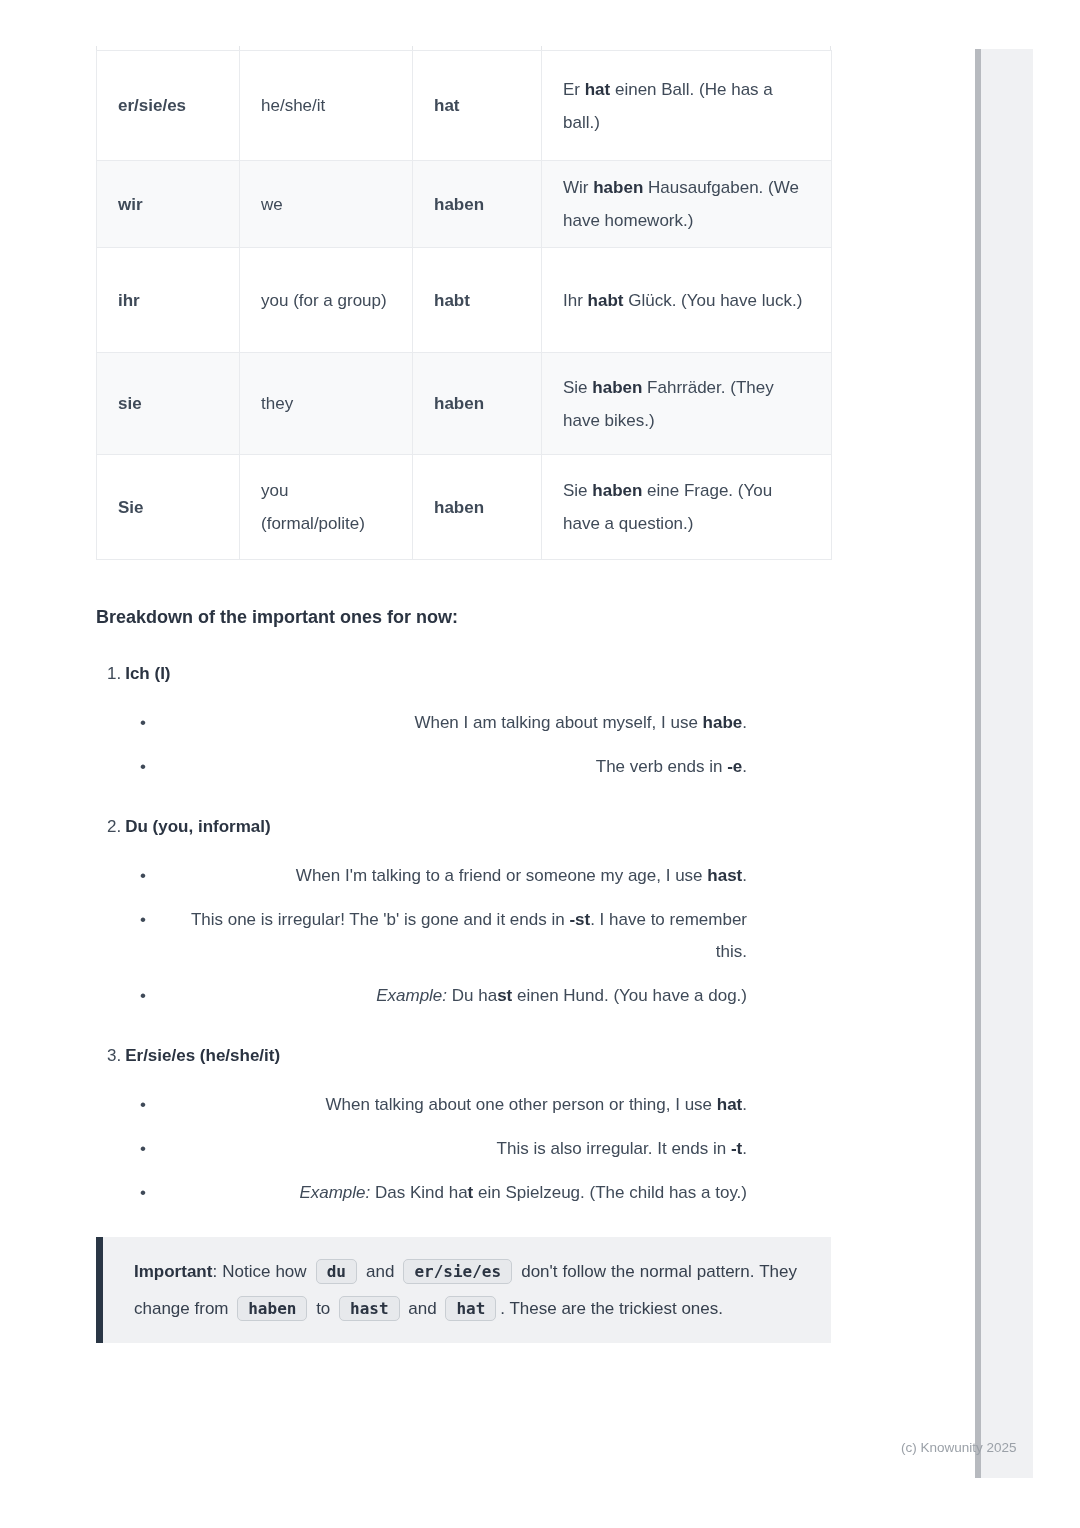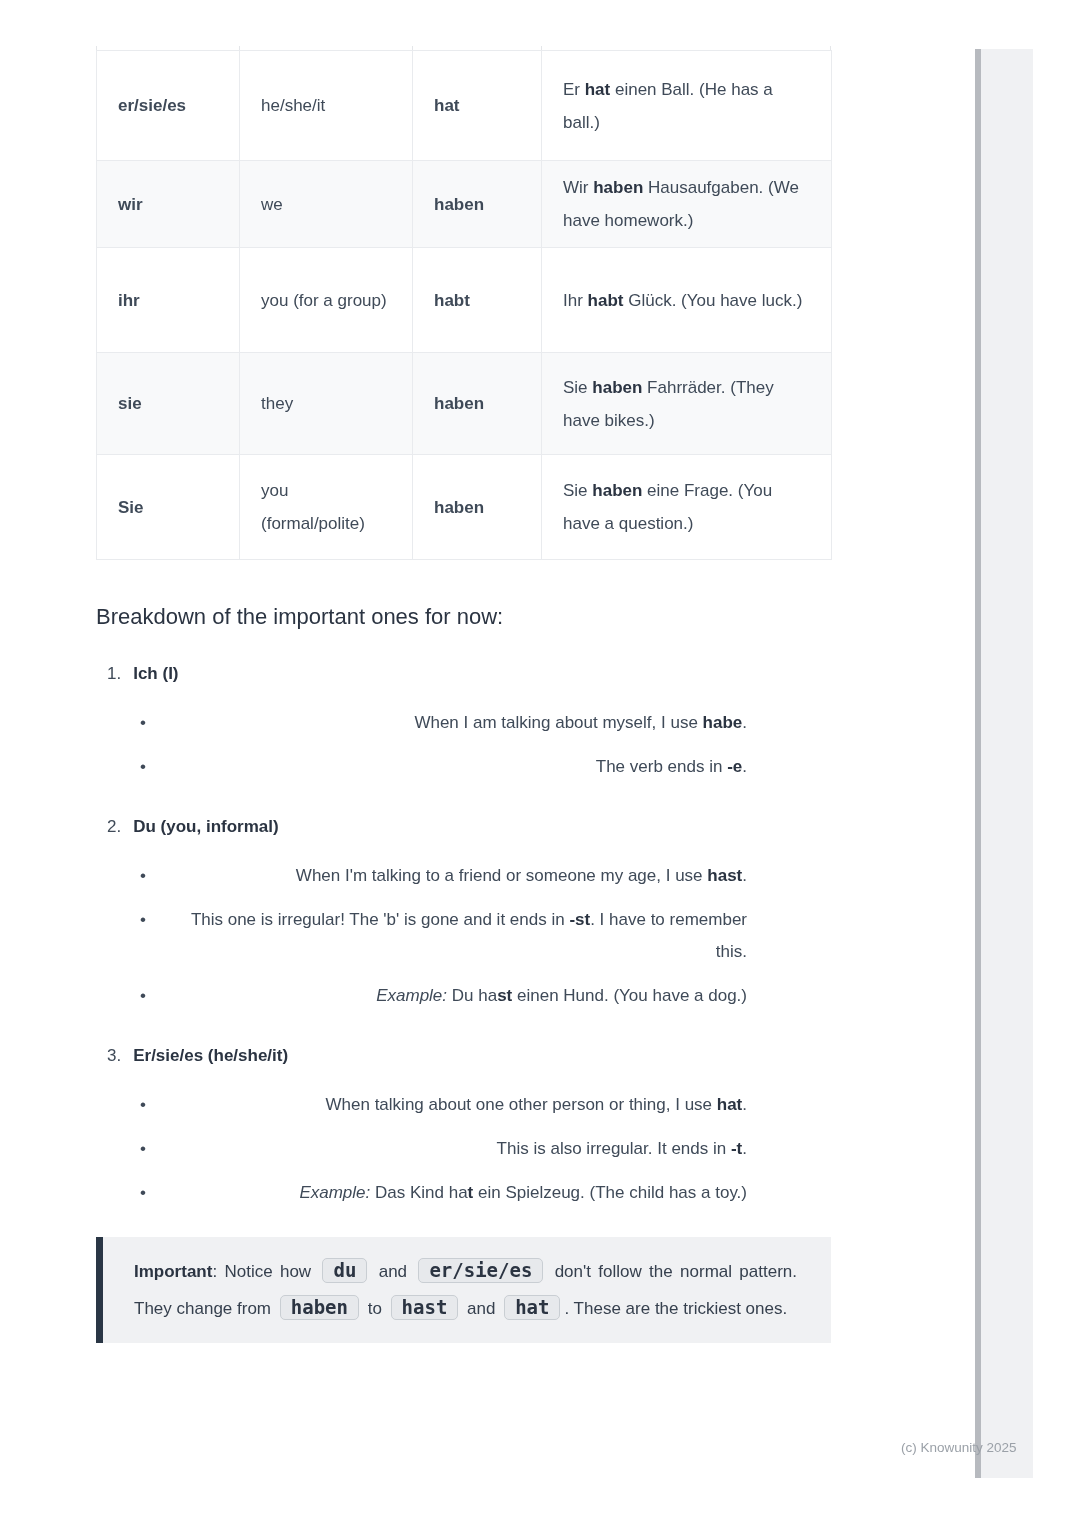--- a/index.html
+++ b/index.html
@@ -20,43 +20,43 @@
     border:1px solid #e9ebee; vertical-align:middle;
     padding:10px 20px 10px 21px; line-height:33px; color:#3f4a58;
   }
   td.c-pronoun, td.c-verb { font-weight:700; color:#2b3442; }
   tr.alt { background:#f8f9fa; }
 
   .b  { font-weight:700; color:#2b3442; }
   .it { font-style:italic; }
 
   .breakdown-heading {
-    margin:44px 0 0 0; font-size:22px; line-height:26px;
-    font-weight:400; color:#2b3442;
+    margin:44px 0 0 0; font-size:18px; line-height:26px;
+    font-weight:700; color:#2b3442;
   }
 
   .section-header { margin:30px 0 0 11px; font-size:17px; line-height:27px; color:#3f4a58; }
-  .section-header .sec-title { font-weight:700; color:#2b3442; margin-left:12px; }
+  .section-header .sec-title { font-weight:700; color:#2b3442; margin-left:4px; }
 
   ul.bullets { list-style:none; margin:20px 0 0 43px;text-align:right; }
   ul.bullets li {
     position:relative; padding-left:22px; margin-bottom:12px;
     font-size:17px; line-height:32px; max-width:608px; color:#3f4a58;
   }
   ul.bullets li::before { content:"\2022"; position:absolute; left:1px; top:0; color:#3f4a58; }
 
   .callout {
     margin-top:28px; width:735px; background:#f0f1f3;
     border-left:7px solid #2a3645; padding:16px 34px 16px 31px;
   }
   .callout p { font-size:17px; line-height:37px; text-align:justify; color:#36404e; }
   .callout .b { color:#2b3442; }
   .chip {
     display:inline-block; font-family:"DejaVu Sans Mono","Liberation Mono",monospace;
-    font-weight:700; font-size:19px; line-height:19px; color:#2b3442;
+    font-weight:700; font-size:16px; line-height:19px; color:#2b3442;
     background:#e7e9ec; border:1px solid #c9ced3; border-radius:5px;
     padding:2px 10px; margin:0 4px; white-space:nowrap; vertical-align:baseline;
   }
 
   .scrollbar-track {
     position:absolute; left:975px; top:49px; width:58px; height:1429px;
     background:#f0f1f3;
   }
   .scrollbar-thumb { position:absolute; left:0; top:0; width:6px; height:100%; background:#b7babf; }
 

